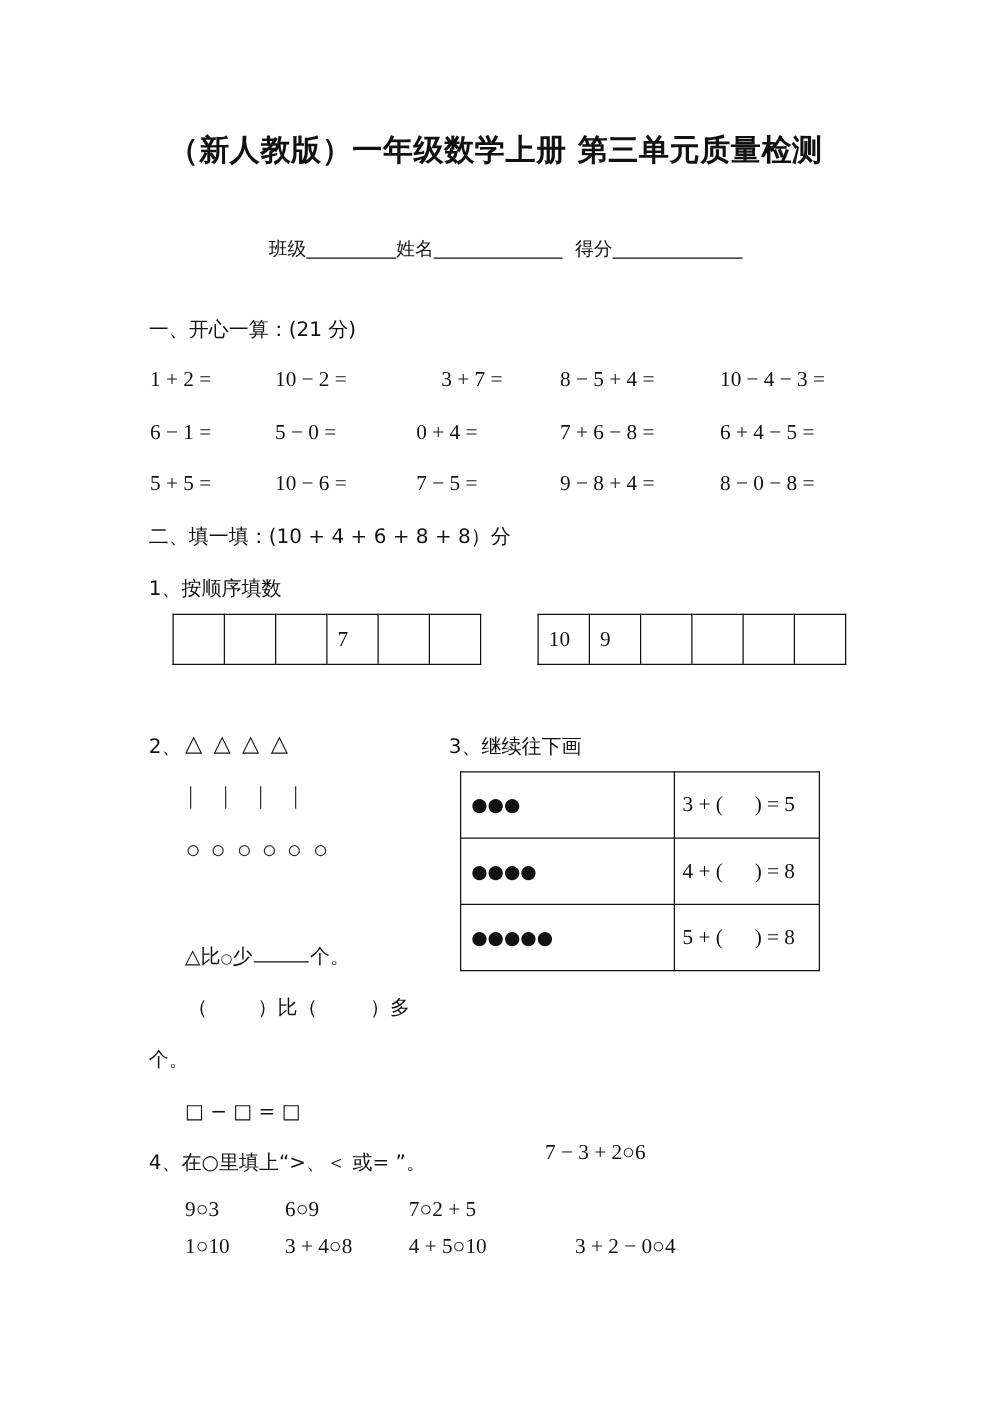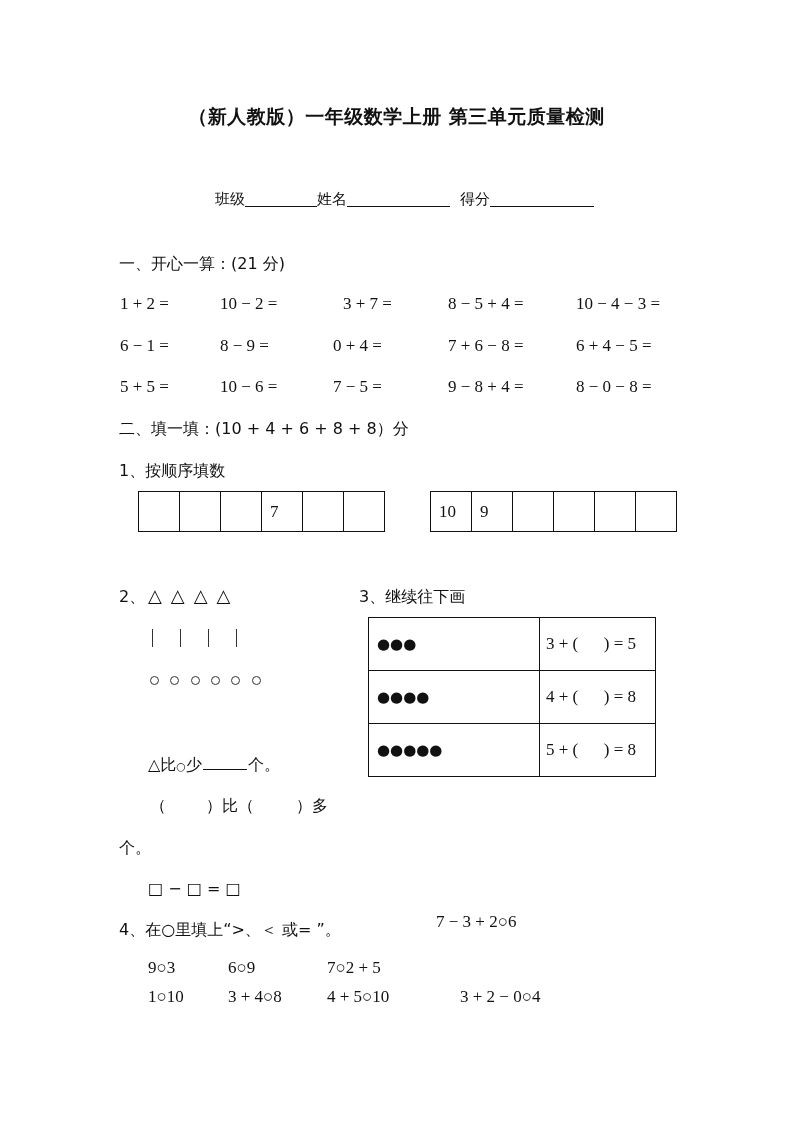--- a/index.html
+++ b/index.html
@@ -1,21 +1,21 @@
 <!DOCTYPE html>
 <html><head>
 <meta charset="utf-8">
 <style>
   html, body { margin: 0; padding: 0; background: #ffffff; }
   body { width: 793px; height: 1122px; position: relative; overflow: hidden;
          font-family: "Liberation Serif", "DejaVu Serif", serif; color: #111; }
   .abs { position: absolute; white-space: nowrap; }
   .title { top: 104px; left: 0; width: 793px; text-align: center;
            font-family: "DejaVu Sans", "Liberation Sans", sans-serif;
-           font-weight: bold; font-size: 19px; letter-spacing: 0.5px; }
+           font-weight: bold; font-size: 24px; letter-spacing: 0.5px; }
   .info { top: 190px; left: 215px; font-size: 15px;
           font-family: "DejaVu Sans", sans-serif; display: flex; align-items: flex-end; }
   .info .blank { display: inline-block; border-bottom: 1px solid #111; height: 16px; margin: 0 0 2px 0; }
   .sec { font-size: 16px; font-family: "DejaVu Sans", sans-serif; }
   .eq { font-size: 17px; font-family: Liberation Serif, serif; }
   table.seq { position: absolute; border-collapse: collapse; }
   table.seq td { border: 1px solid #111; width: 41px; height: 40px; padding: 0 0 0 8px;
                  font-size: 17px; font-family: "Liberation Serif", serif; box-sizing: border-box; }
   .tri { font-size: 18px; letter-spacing: 9px; font-family: "DejaVu Sans", sans-serif; }
   .bars span, .circs span { position: absolute; }
@@ -37,26 +37,26 @@
   <span>姓名</span>
   <span class="blank" style="width:103px;margin-right:10px"></span>
   <span>得分</span>
   <span class="blank" style="width:104px"></span>
 </div>
 
 <div class="abs sec" style="top:254px;left:119px">一、开心一算：(21 分)</div>
 
 <div class="abs eq" style="top:294px;left:120px">1 + 2 =</div>
 <div class="abs eq" style="top:294px;left:220px">10 − 2 =</div>
-<div class="abs eq" style="top:294px;left:343px">3 + 7 =</div>
+<div class="abs eq" style="top:294px;left:353px">3 + 7 =</div>
 <div class="abs eq" style="top:294px;left:448px">8 − 5 + 4 =</div>
 <div class="abs eq" style="top:294px;left:576px">10 − 4 − 3 =</div>
 
 <div class="abs eq" style="top:336px;left:120px">6 − 1 =</div>
-<div class="abs eq" style="top:336px;left:220px">8 − 9 =</div>
+<div class="abs eq" style="top:336px;left:220px">5 − 0 =</div>
 <div class="abs eq" style="top:336px;left:333px">0 + 4 =</div>
 <div class="abs eq" style="top:336px;left:448px">7 + 6 − 8 =</div>
 <div class="abs eq" style="top:336px;left:576px">6 + 4 − 5 =</div>
 
 <div class="abs eq" style="top:377px;left:120px">5 + 5 =</div>
 <div class="abs eq" style="top:377px;left:220px">10 − 6 =</div>
 <div class="abs eq" style="top:377px;left:333px">7 − 5 =</div>
 <div class="abs eq" style="top:377px;left:448px">9 − 8 + 4 =</div>
 <div class="abs eq" style="top:377px;left:576px">8 − 0 − 8 =</div>
 

